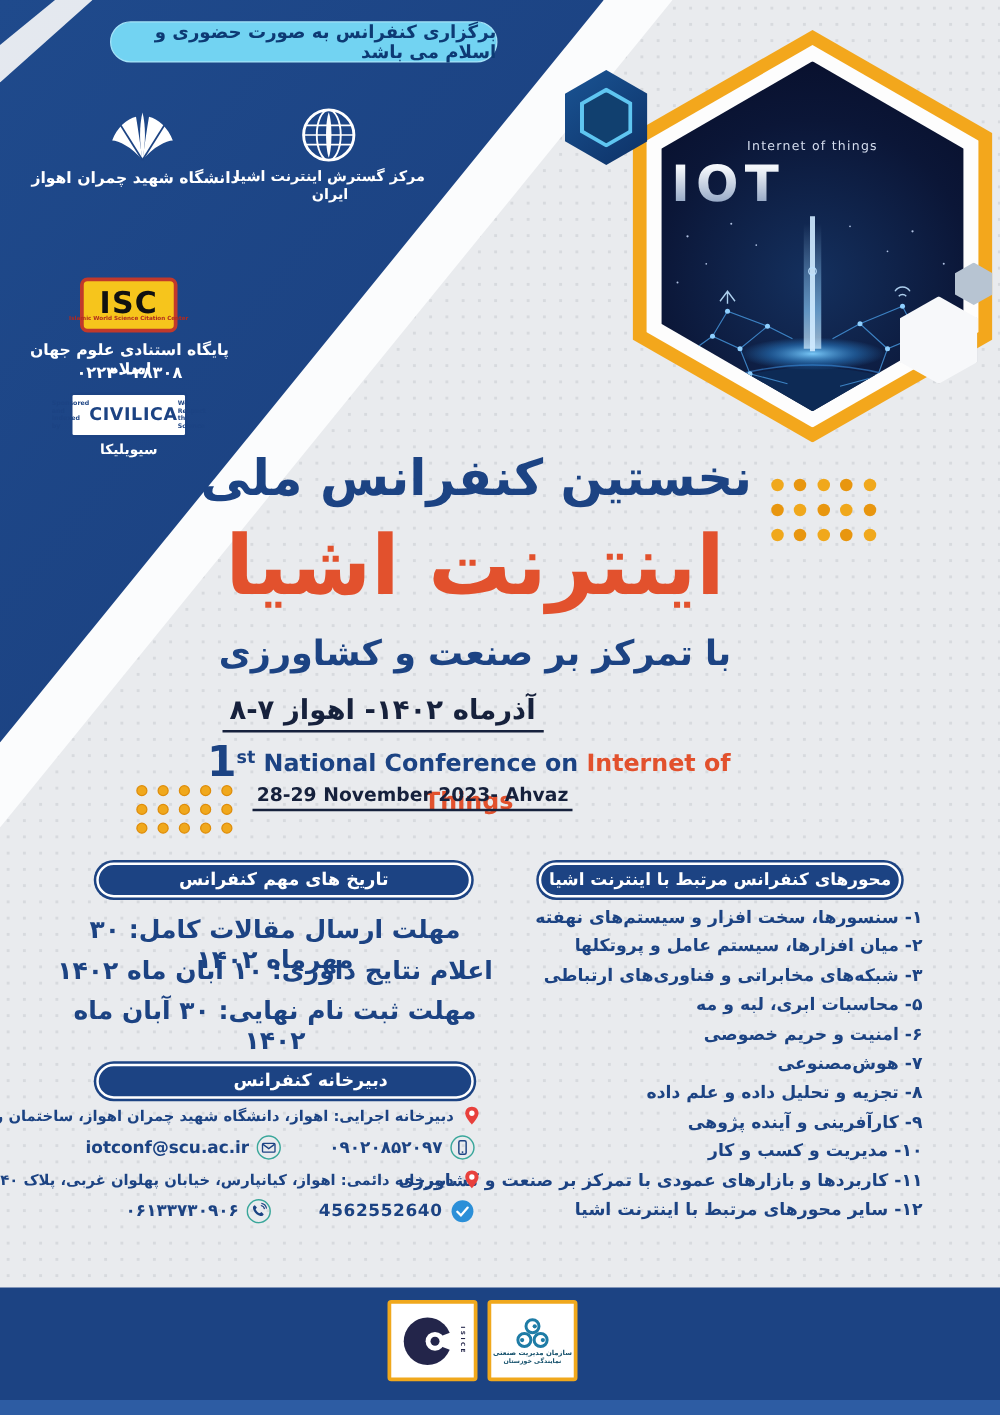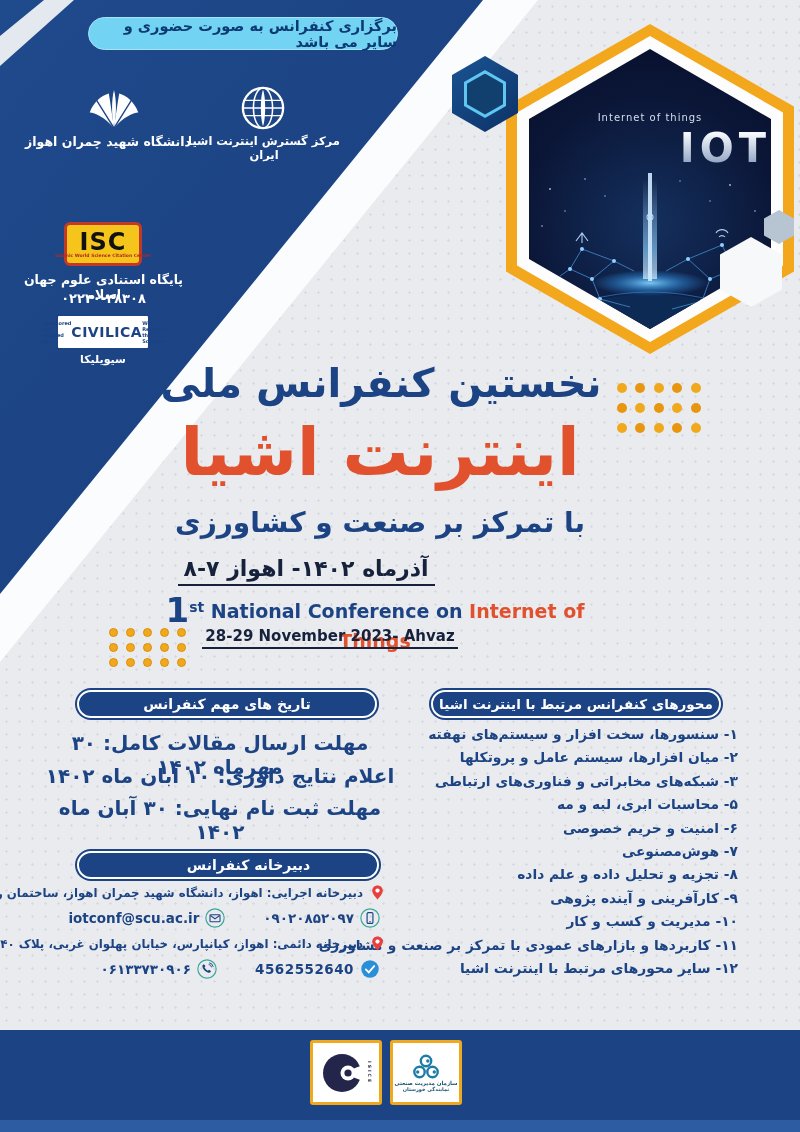--- a/index.html
+++ b/index.html
@@ -47,24 +47,24 @@
   .civ-label{ position:absolute; left:56px; top:353px; width:94px; text-align:center;
     color:#fff; font-size:11px; font-weight:bold; direction:rtl; }
   
   .hex{ clip-path:polygon(50% 0, 100% 25%, 100% 75%, 50% 100%, 0 75%, 0 25%); }
   .hex-outer{ position:absolute; left:506px; top:24px; width:288px; height:330px; background:#f3a71c; }
   .hex-white{ position:absolute; left:517px; top:36px; width:266px; height:306px; background:#fdfdfd; }
   .hex-navy{ position:absolute; left:529px; top:49px; width:242px; height:280px;
     background:radial-gradient(circle at 50% 62%, #14305e 0%, #0b1637 60%, #070d28 100%); overflow:hidden; }
   .hex-caption{ position:absolute; top:63px; width:100%; text-align:center;
     color:#d6deef; font-size:10px; letter-spacing:1px; }
-  .hex-title{ position:absolute; top:76px; width:100%; text-align:right;
+  .hex-title{ position:absolute; top:76px; width:100%; text-align:left;
     font-size:40px; font-weight:900; letter-spacing:5px;
     background:linear-gradient(#f4f7fb 20%, #8fa3c2 85%); -webkit-background-clip:text;
-    background-clip:text; color:transparent; }
+    background-clip:text; color:transparent;margin-left:8px; }
   .hex-net{ position:absolute; left:0; bottom:0; width:100%; height:158px; }
   .deco-hex-blue{ position:absolute; left:452px; top:56px; width:66px; height:76px;
     background:linear-gradient(140deg,#1a5494,#0d3166); }
   .deco-hex-blue .ring1{ position:absolute; left:12px; top:14px; width:42px; height:48px; background:#5fc6f1;}
   .deco-hex-blue .ring2{ position:absolute; left:15px; top:17.5px; width:36px; height:41px; background:#11406f;}
   .deco-hex-white{ position:absolute; left:720px; top:237px; width:62px; height:70px;
     background:#f7f8fa; box-shadow:0 3px 6px rgba(0,0,0,.18); }
   .deco-hex-small{ position:absolute; left:764px; top:210px; width:30px; height:34px; background:#b7c4d2; }
   
   .t-line1{ position:absolute; left:101px; top:360px; width:560px; text-align:center;
@@ -136,21 +136,21 @@
 </head>
 <body>
 
 <div id="poster">
 
   <div class="swoosh"></div>
   <div class="blue-panel"></div>
   <div class="corner-stripe"></div>
 
   <div class="banner-pill">
-    <span>برگزاری کنفرانس به صورت حضوری و سایر می باشد</span>
+    <span>برگزاری کنفرانس به صورت حضوری و اسلام می باشد</span>
   </div>
 
   <svg class="uni-logo" viewBox="0 0 60 48">
     <g fill="#ffffff">
       <path d="M30 46 C20 34 8 28 2 28 C6 16 16 8 24 6 C26 18 28 32 30 46"></path>
       <path d="M30 46 C40 34 52 28 58 28 C54 16 44 8 36 6 C34 18 32 32 30 46"></path>
       <path d="M30 46 C27 30 27 14 30 2 C33 14 33 30 30 46"></path>
     </g>
     <g stroke="#1c4383" stroke-width="1.6" fill="none">
       <path d="M30 46 L10 14"></path>

